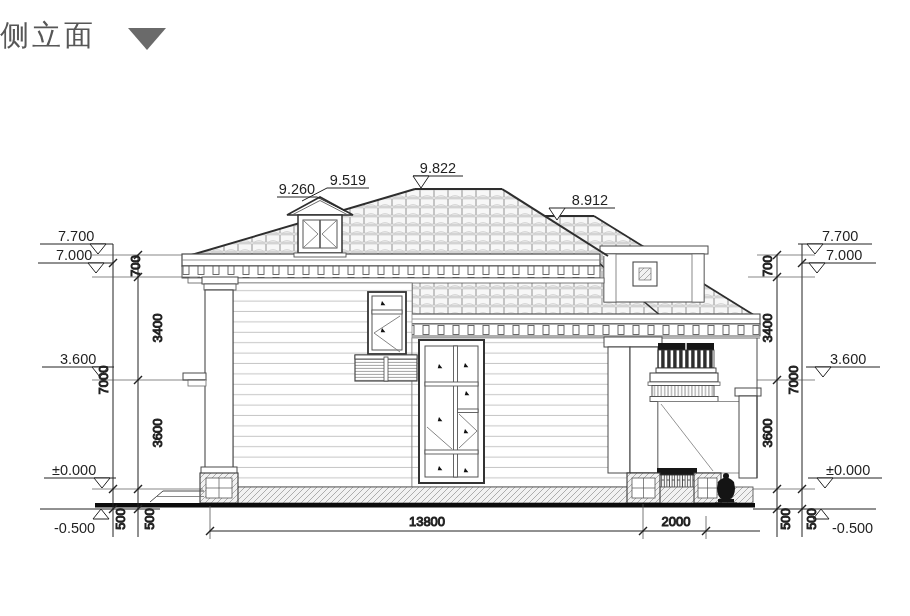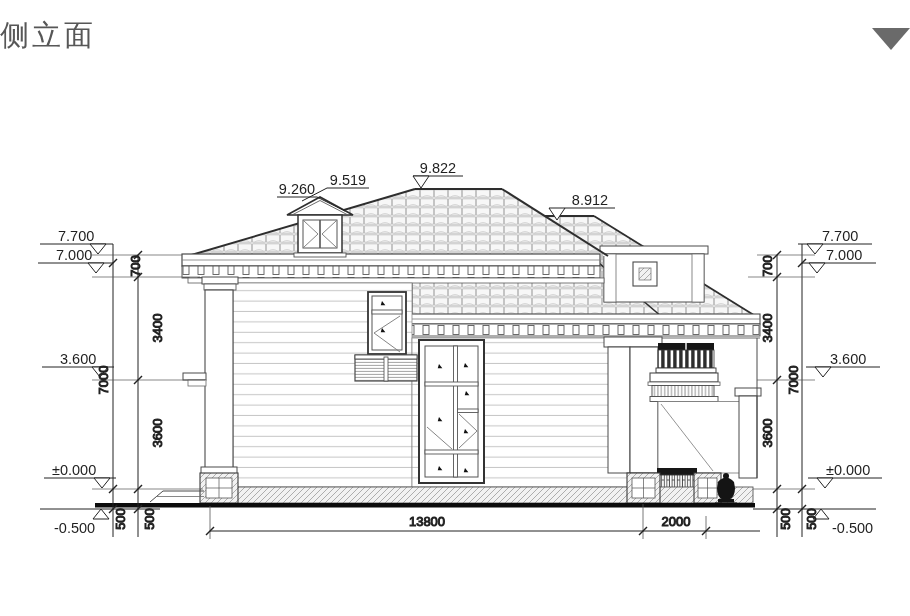--- a/index.html
+++ b/index.html
@@ -1,18 +1,18 @@
 <!DOCTYPE html>
 <html><head>
 <meta charset="utf-8">
 <style>
   html,body{margin:0;padding:0;background:#fff;}
   .canvas{position:relative;width:910px;height:616px;background:#ffffff;overflow:hidden;
           font-family:"Liberation Sans", sans-serif;}
-  .hdr{position:absolute;top:16px;left:0;width:100%;display:flex;justify-content:space-between;
+  .hdr{position:absolute;top:16px;left:0;width:100%;display:flex;justify-content:flex-start;
        align-items:center;gap:32px;}
   .hdr .ttl{font-size:29px;letter-spacing:3px;color:#575757;font-weight:500;}
   .hdr .tri{width:0;height:0;border-left:19px solid transparent;border-right:19px solid transparent;
             border-top:22px solid #6a6a6a;margin-top:6px;}
   svg text{font-family:"Liberation Sans", sans-serif;fill:#1f1f1f;}
   svg .lvl{font-size:14.5px;}
   svg .dim{font-size:13px;}
 </style>
 </head>
 <body>

